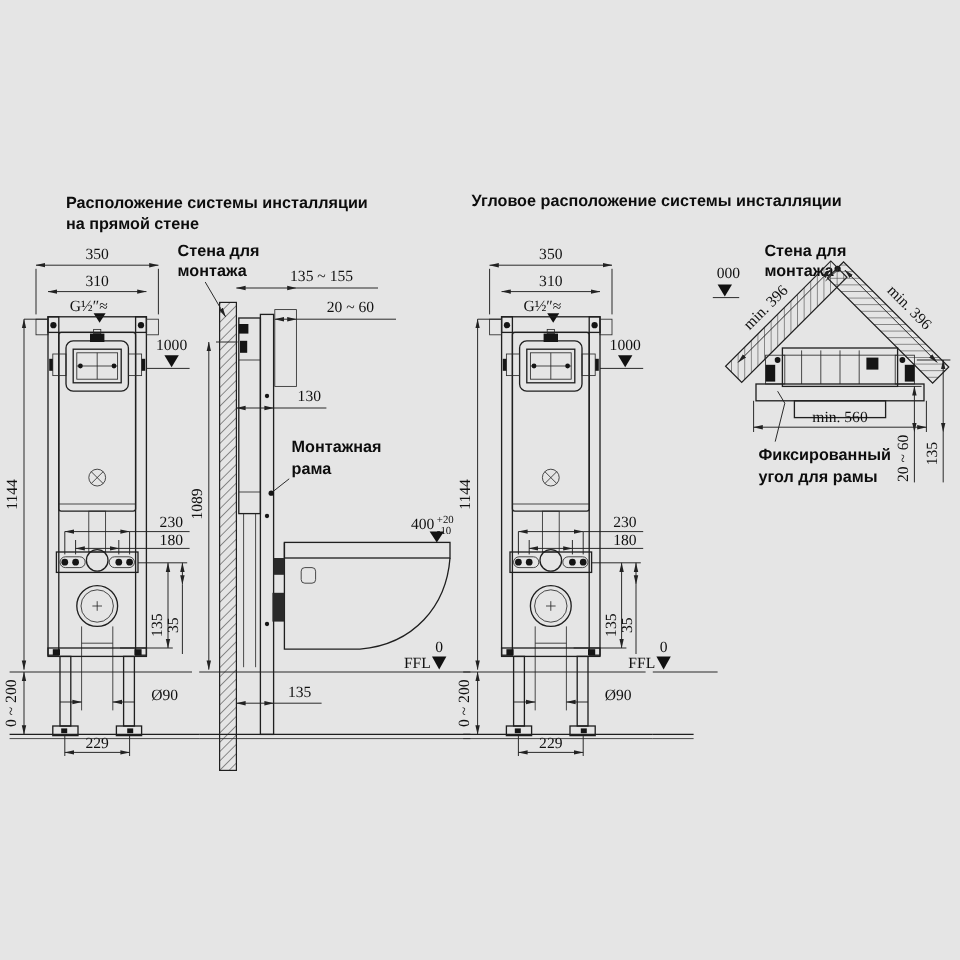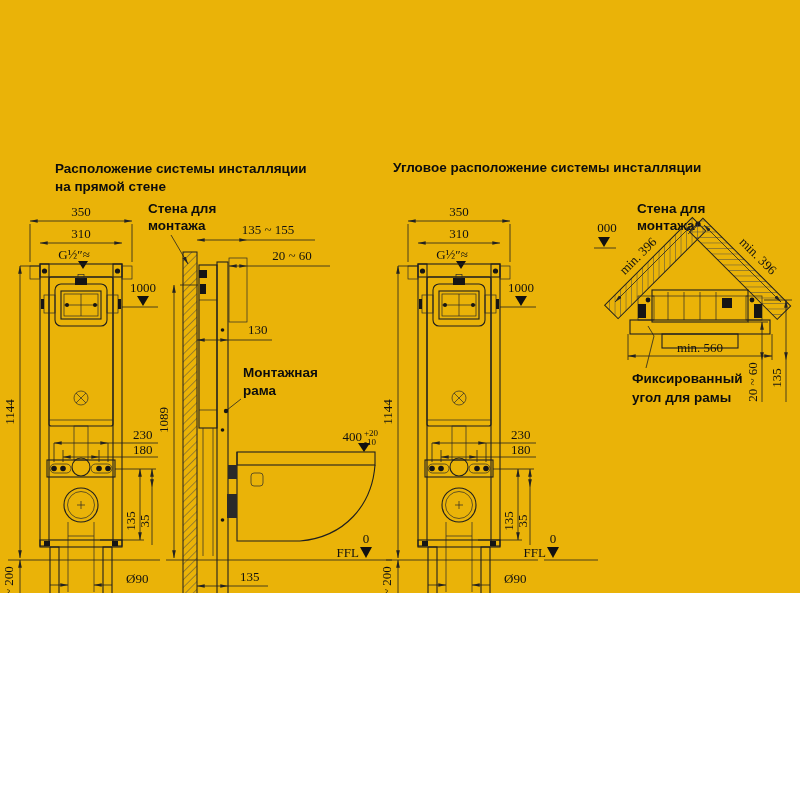--- a/index.html
+++ b/index.html
@@ -1,16 +1,16 @@
 <!DOCTYPE html>
 <html><head>
 <meta charset="utf-8">
 <style>
   html,body{margin:0;padding:0;background:#ffffff;}
-  .page{width:800px;height:593px;background:#eab308;position:relative;overflow:hidden;}
+  .page{width:800px;height:800px;background:#e5e5e5;position:relative;overflow:hidden;}
   svg{display:block;}
   .ol{stroke:#1f1f1f;stroke-width:1.1;fill:none;}
   .olthin{stroke:#2a2a2a;stroke-width:0.7;fill:none;}
   .dim{stroke:#222;stroke-width:0.8;fill:none;}
   .fillb{fill:#151515;stroke:none;}
   .tri{fill:#111;stroke:none;}
   .dt{font-family:"Liberation Serif", serif;font-size:13px;fill:#111;}
   .dts{font-family:"Liberation Serif", serif;font-size:9px;fill:#111;}
   .lbl{font-family:"Liberation Sans", sans-serif;font-weight:bold;font-size:13.5px;fill:#0d0d0d;}
   .ttl{font-family:"Liberation Sans", sans-serif;font-weight:bold;font-size:13.5px;fill:#0d0d0d;}

